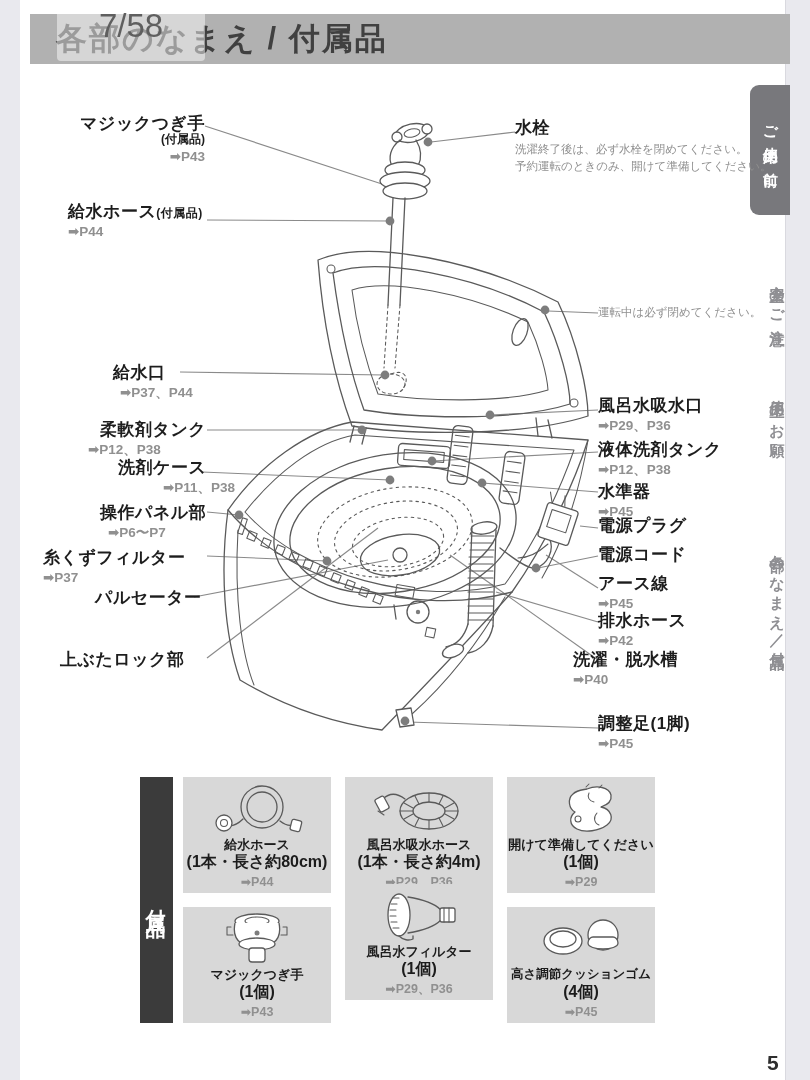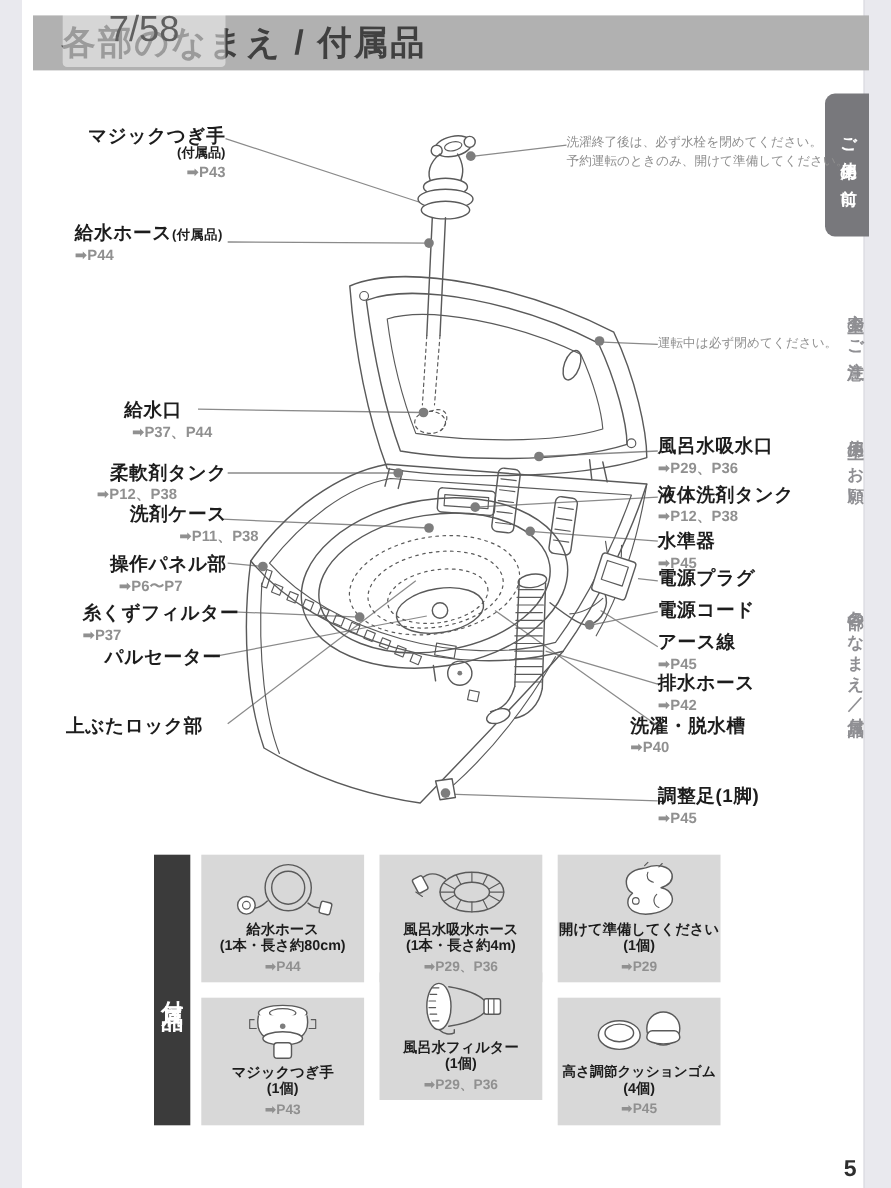--- a/index.html
+++ b/index.html
@@ -56,21 +56,21 @@
     position:absolute;left:140px;top:777px;width:33px;height:246px;background:#3b3b3b;
     display:flex;align-items:center;justify-content:center;
   }
   .acc-bar .vtext{color:#ffffff;font-size:20px;font-weight:bold;letter-spacing:5px;}
   .acc-card{
     position:absolute;width:148px;height:116px;background:#d8d8d8;
     display:flex;flex-direction:column;align-items:center;justify-content:flex-start;
   }
   .acc-icon{height:58px;margin-top:3px;display:flex;align-items:center;justify-content:center;}
   .acc-name{font-size:13px;font-weight:bold;color:#1c1c1c;line-height:1.1;white-space:nowrap;}
-  .acc-qty{font-size:13px;font-weight:bold;color:#1c1c1c;line-height:1.25;}
+  .acc-qty{font-size:16px;font-weight:bold;color:#1c1c1c;line-height:1.25;}
   .acc-ref{font-size:12.5px;font-weight:bold;color:#909090;margin-top:2px;}
 
   .page-num{position:absolute;left:767px;top:1051px;font-size:21px;font-weight:bold;color:#2e2e2e;}
 
   svg{display:block;}
   .art{stroke:#5a5a5a;fill:none;stroke-width:1.3;stroke-linecap:round;stroke-linejoin:round;}
   .artf{stroke:#5a5a5a;fill:#ffffff;stroke-width:1.3;stroke-linejoin:round;}
   .thin{stroke-width:1.05;}
   .dash{stroke-dasharray:3 3.2;}
   .perf{stroke-dasharray:2.4 4;stroke-width:1.1;}
@@ -262,32 +262,33 @@
   <div class="lref">➡P12、P38</div>
 </div>
 <div class="lbl" style="left:118px;top:458px;">
   <div class="lname">洗剤ケース</div>
   <div class="lref" style="padding-left:7px;margin-left:38px;">➡P11、P38</div>
 </div>
 <div class="lbl" style="left:100px;top:503px;">
   <div class="lname">操作パネル部</div>
   <div class="lref" style="padding-left:8px;">➡P6〜P7</div>
 </div>
-<div class="lbl" style="left:43px;top:548px;margin-left:32px;">
+<div class="lbl" style="left:43px;top:548px;">
   <div class="lname">糸くずフィルター</div>
   <div class="lref">➡P37</div>
 </div>
 <div class="lbl" style="left:95px;top:588px;">
   <div class="lname">パルセーター</div>
 </div>
 <div class="lbl" style="left:60px;top:650px;">
   <div class="lname">上ぶたロック部</div>
 </div>
 
 <div class="lbl" style="left:515px;top:118px;width:270px;">
+  <div class="lname">水栓</div>
   <div class="note">洗濯終了後は、必ず水栓を閉めてください。
 予約運転のときのみ、開けて準備してください。</div>
 </div>
 <div class="lbl" style="left:598px;top:300px;width:190px;">
   <div class="note">運転中は必ず閉めてください。</div>
 </div>
 <div class="lbl" style="left:598px;top:396px;">
   <div class="lname">風呂水吸水口</div>
   <div class="lref">➡P29、P36</div>
 </div>

